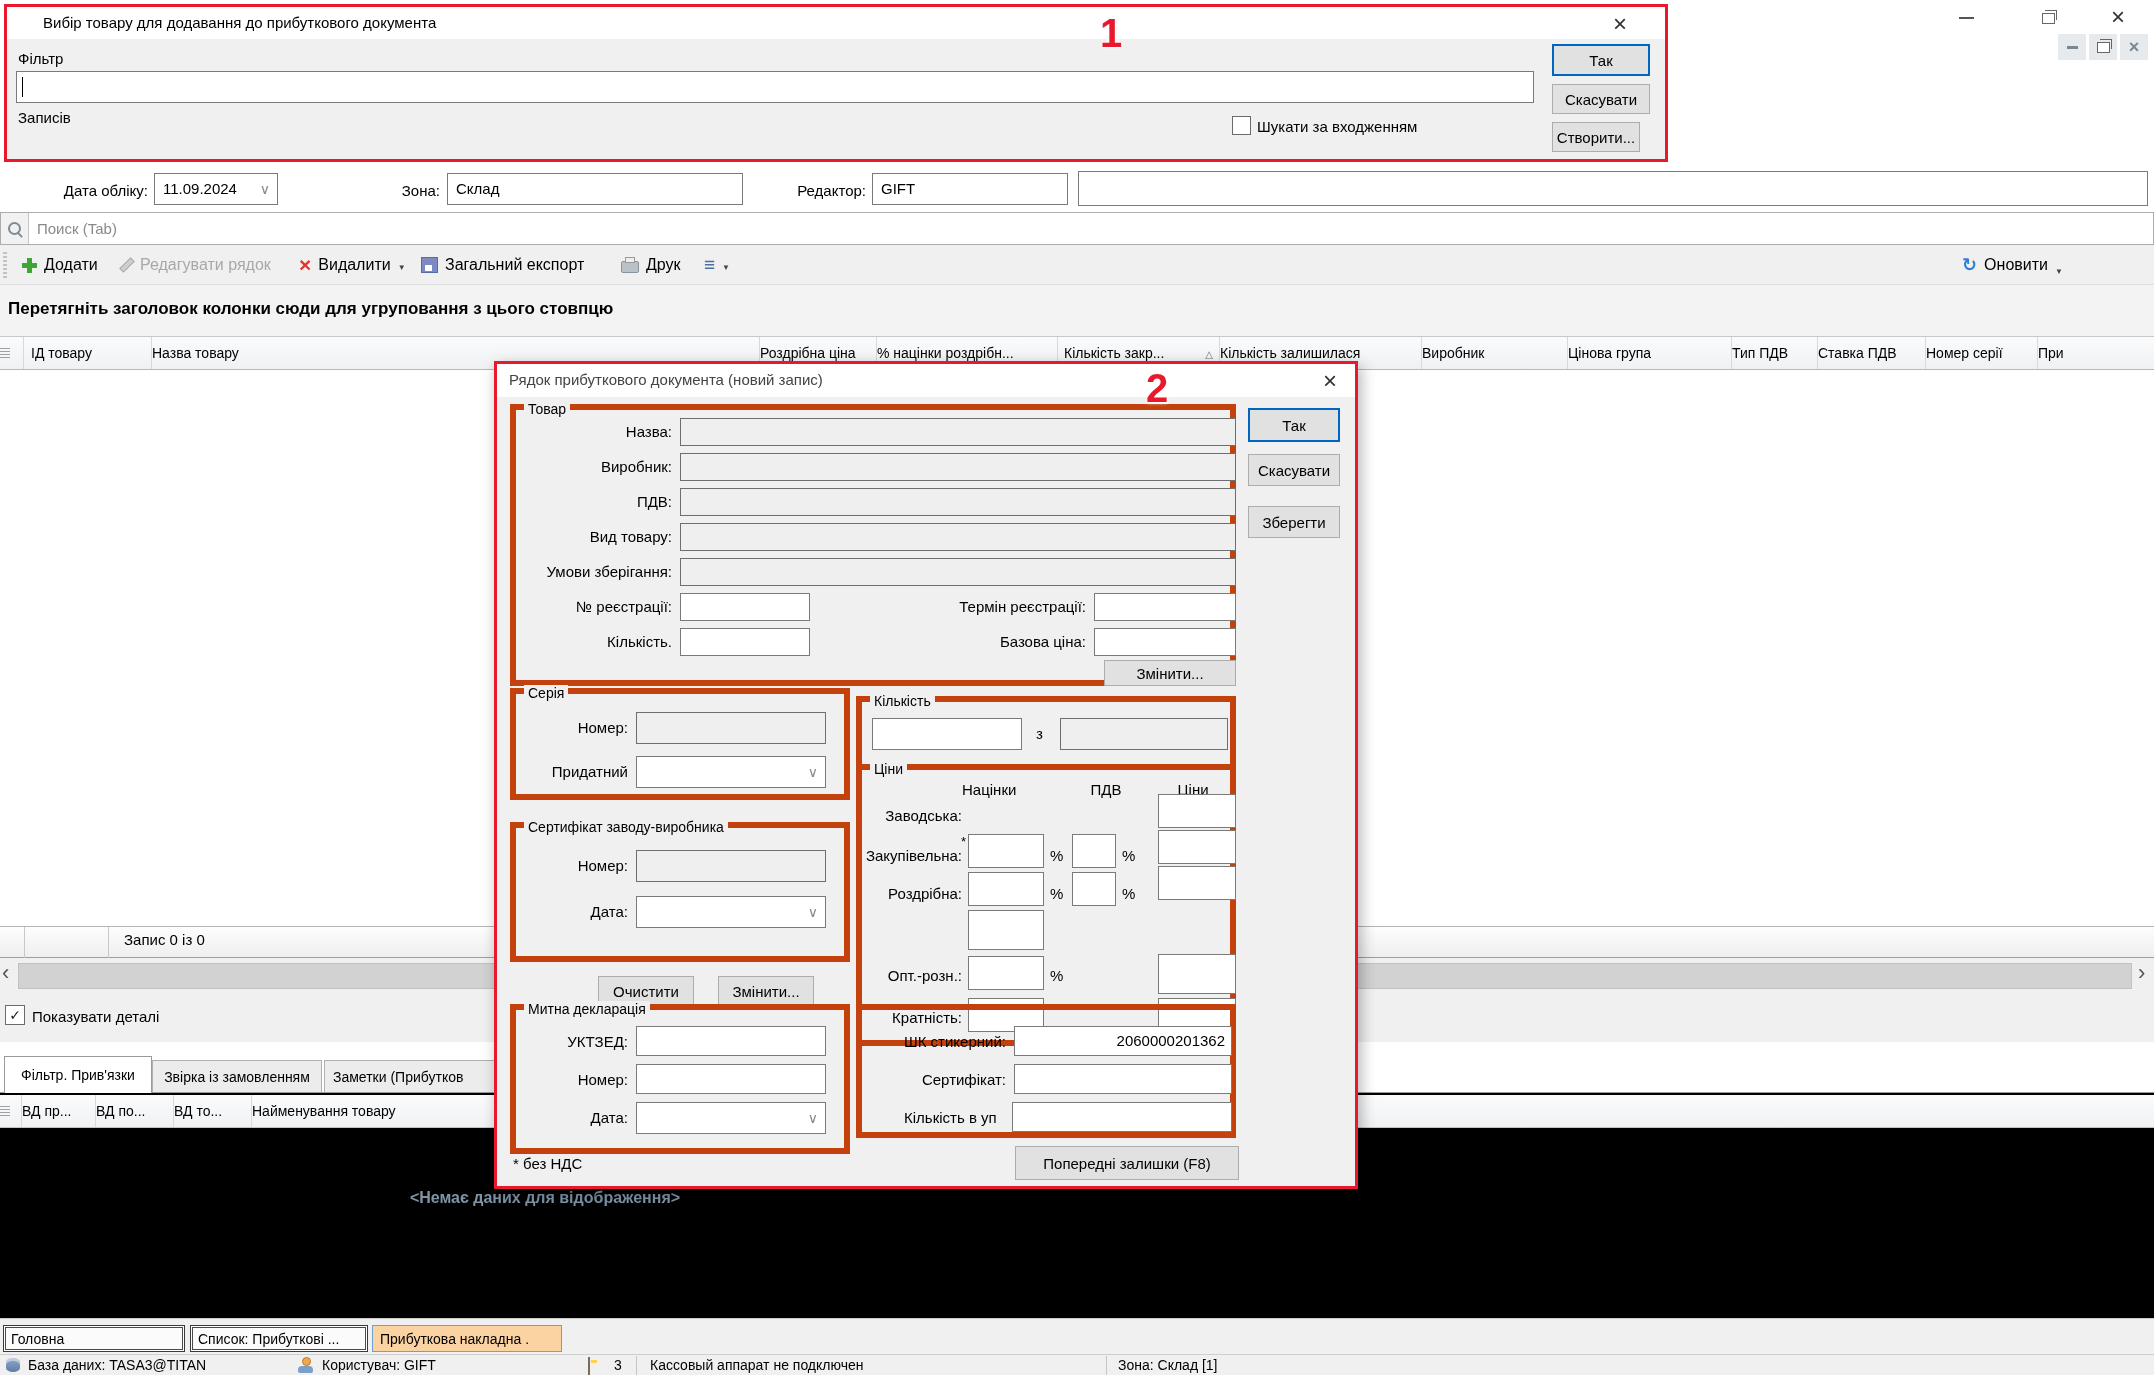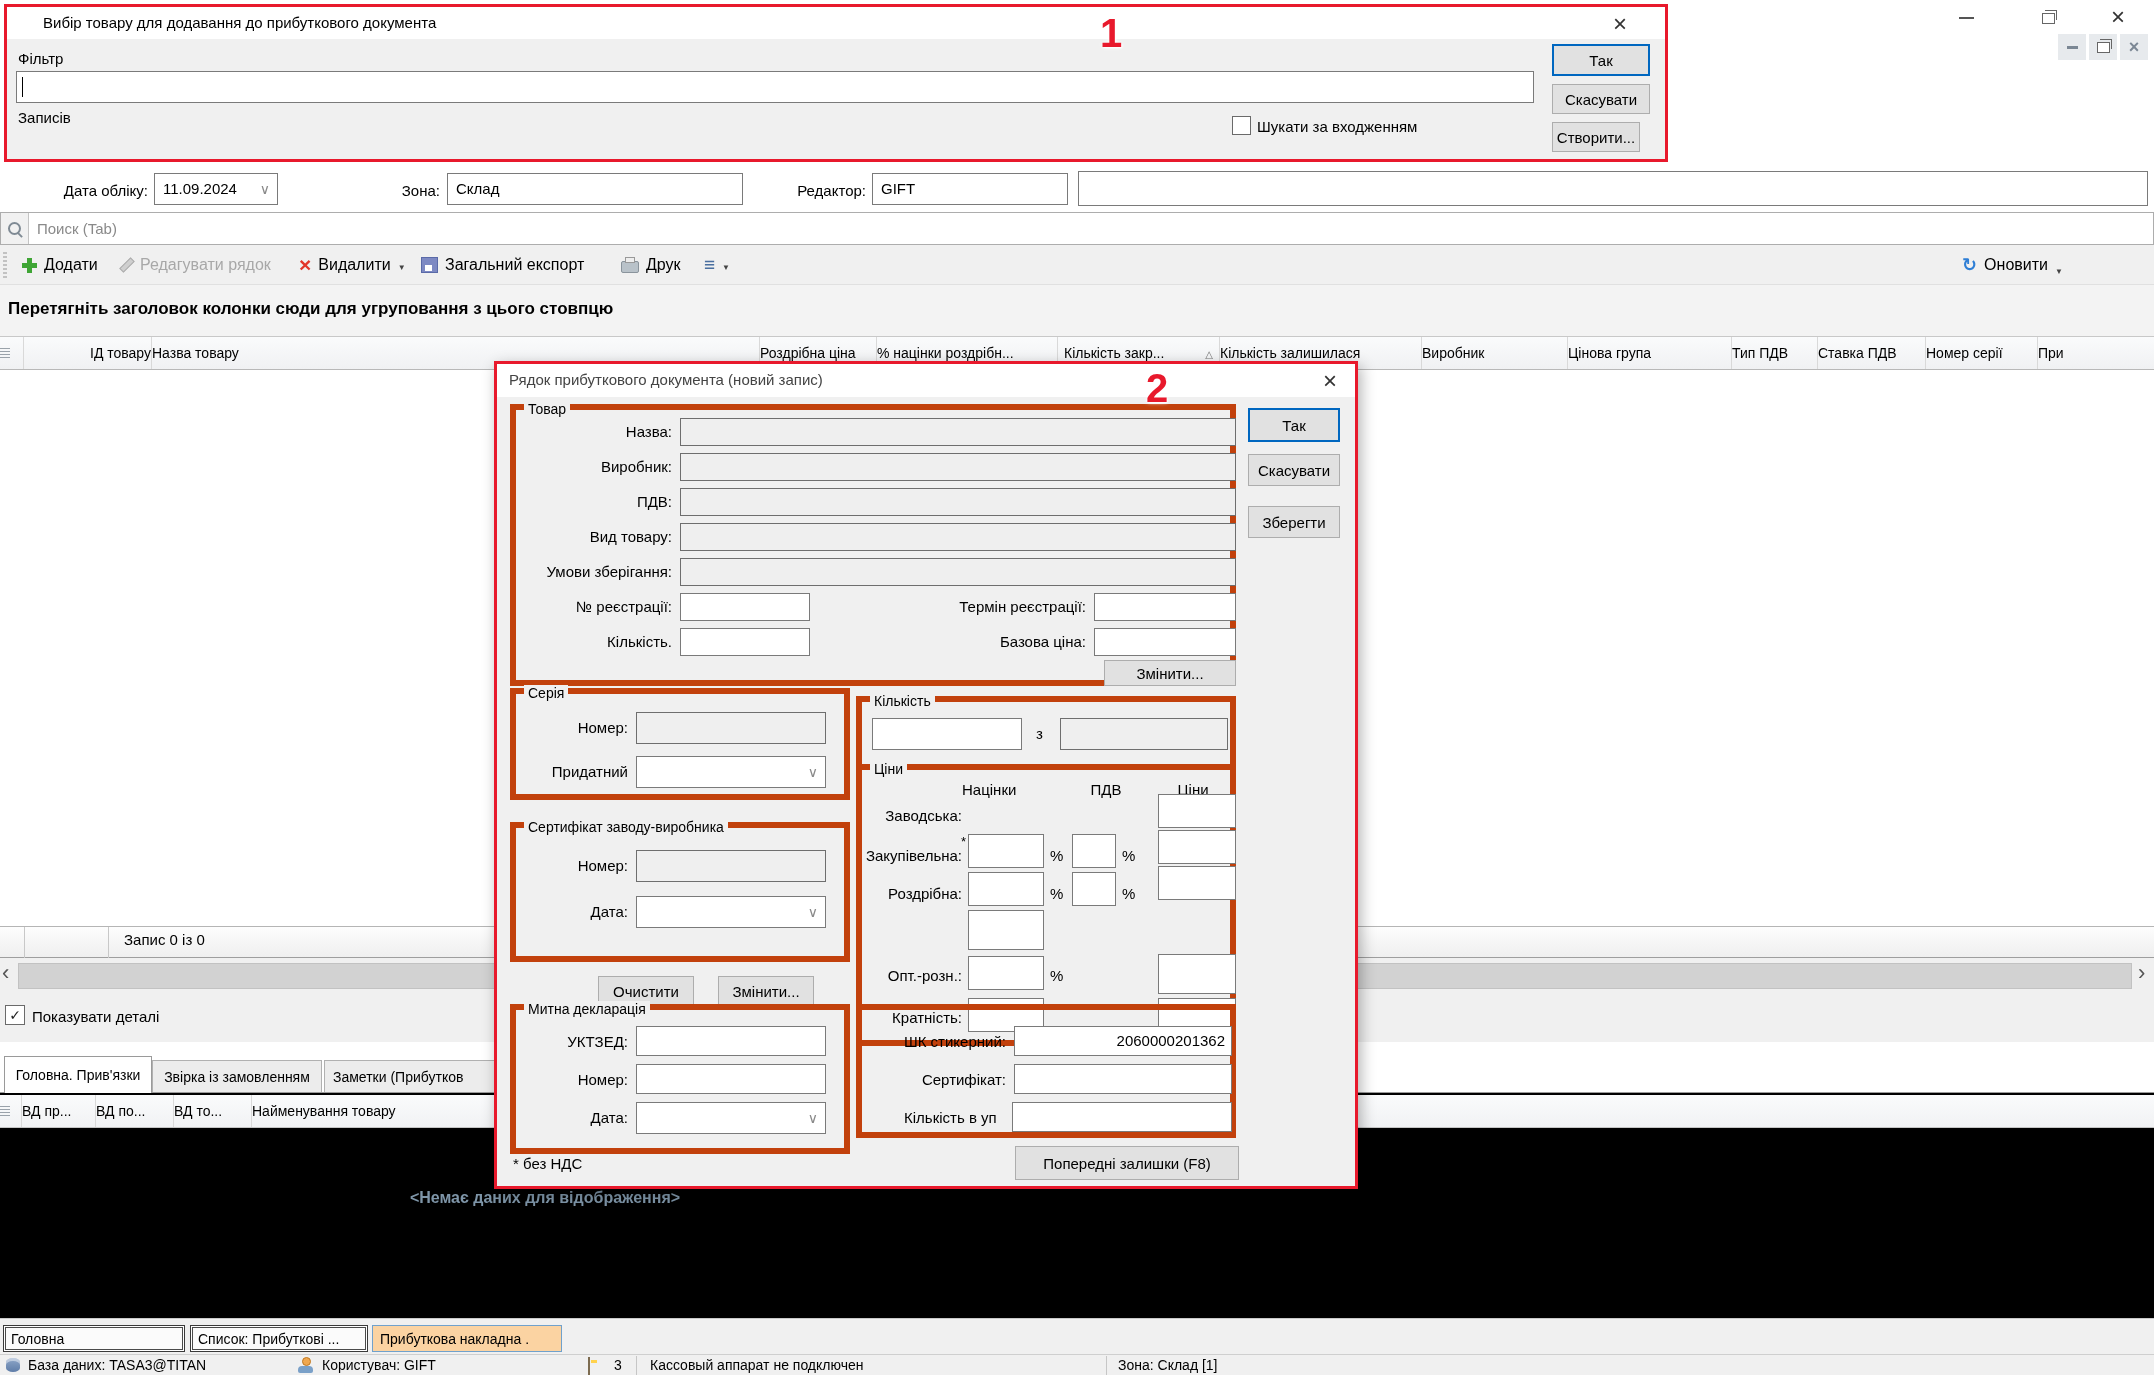--- a/index.html
+++ b/index.html
@@ -141,21 +141,21 @@
   </div>
 
   <div class="abs" style="left:0;top:285px;width:2154px;height:51px;background:#f3f3f3">
     <span class="abs" style="left:8px;top:14px;font-size:17px;font-weight:700;white-space:nowrap">Перетягніть заголовок колонки сюди для угруповання з цього стовпцю</span>
   </div>
 
   <div class="abs hrow" style="left:0;top:336px;width:2154px;height:34px;background:linear-gradient(#fafbfc,#f0f1f3);border-top:1px solid #c8c8c8;border-bottom:1px solid #b8b8b8">
     <div class="hcell" style="width:24px">
         <span class="icon-grip"></span>
       </div>
-    <div class="hcell" style="width:128px;justify-content:flex-end;padding-left:7px">
+    <div class="hcell" style="width:128px;justify-content:flex-start;padding-left:7px">
         <span>ІД товару</span>
       </div>
     <div class="hcell" style="width:608px">
         <span>Назва товару</span>
       </div>
     <div class="hcell" style="width:117px">
         <span>Роздрібна ціна</span>
       </div>
     <div class="hcell" style="width:181px">
         <span>% націнки роздрібн...</span>
@@ -201,21 +201,21 @@
     <span class="abs arrowR" style="left:2138px;top:4px"></span>
   </div>
 
   <div class="abs" style="left:0;top:994px;width:2154px;height:48px;background:#f0f0f0"></div>
   <div class="abs cb" style="left:5px;top:1005px;width:20px;height:20px">
       <span>✓</span>
     </div>
   <span class="abs lbl" style="left:32px;top:1007px">Показувати деталі</span>
 
   <div class="abs" style="left:4px;top:1056px;width:148px;height:37px;background:#fff;border:1px solid #9a9a9a;border-bottom:none;z-index:3;display:flex;align-items:center;justify-content:center;font-size:14px">
-      <span>Головна. Прив'язки</span>
+      <span>Фільтр. Прив'язки</span>
     </div>
   <div class="abs" style="left:152px;top:1060px;width:170px;height:33px;background:#ececec;border:1px solid #b0b0b0;display:flex;align-items:center;justify-content:center;font-size:14px">
       <span>Звірка із замовленням</span>
     </div>
   <div class="abs" style="left:324px;top:1060px;width:200px;height:33px;background:#ececec;border:1px solid #b0b0b0;display:flex;align-items:center;justify-content:flex-start;padding-left:8px;font-size:14px;overflow:hidden">
       <span style="white-space:nowrap">Заметки (Прибутков</span>
     </div>
 
   <div class="abs" style="left:0;top:1092px;width:2154px;height:226px;background:#000000;border-top:1px solid #9a9a9a">
     <div class="hrow" style="position:absolute;left:0;top:2px;width:2154px;height:32px;background:linear-gradient(#fafbfc,#f1f2f4);border-bottom:1px solid #c4c4c4">

